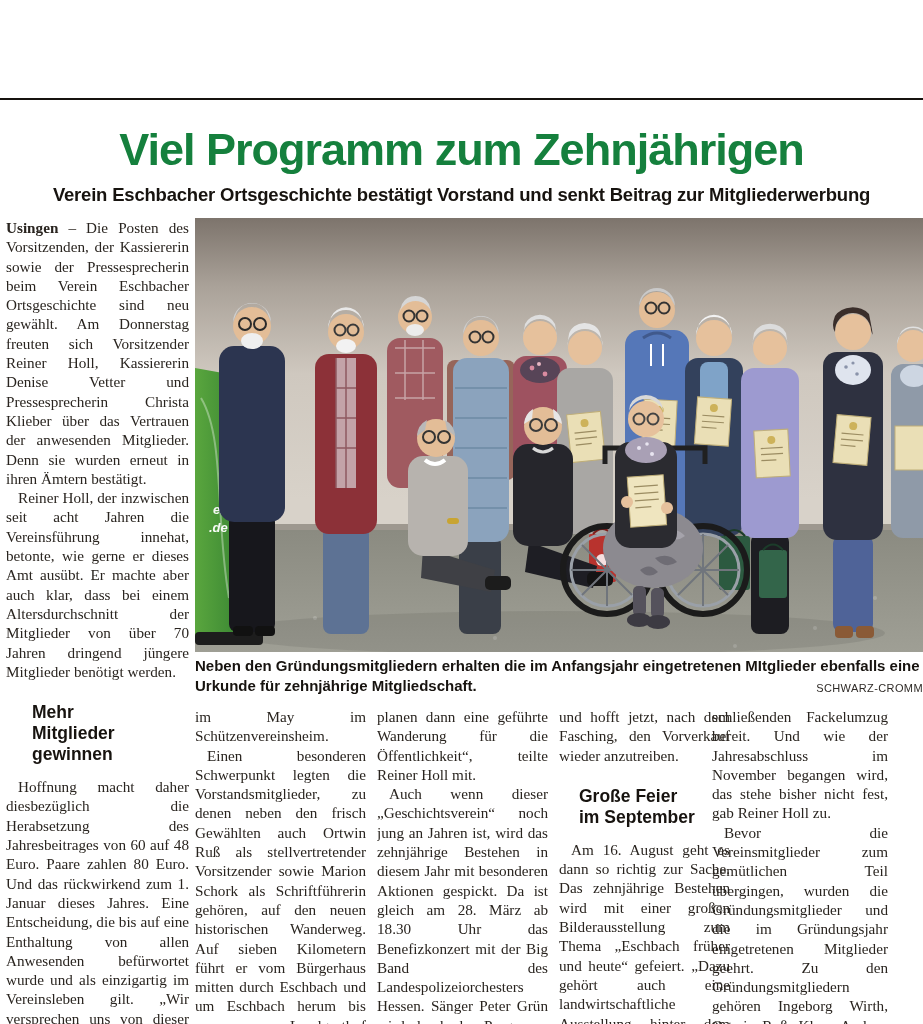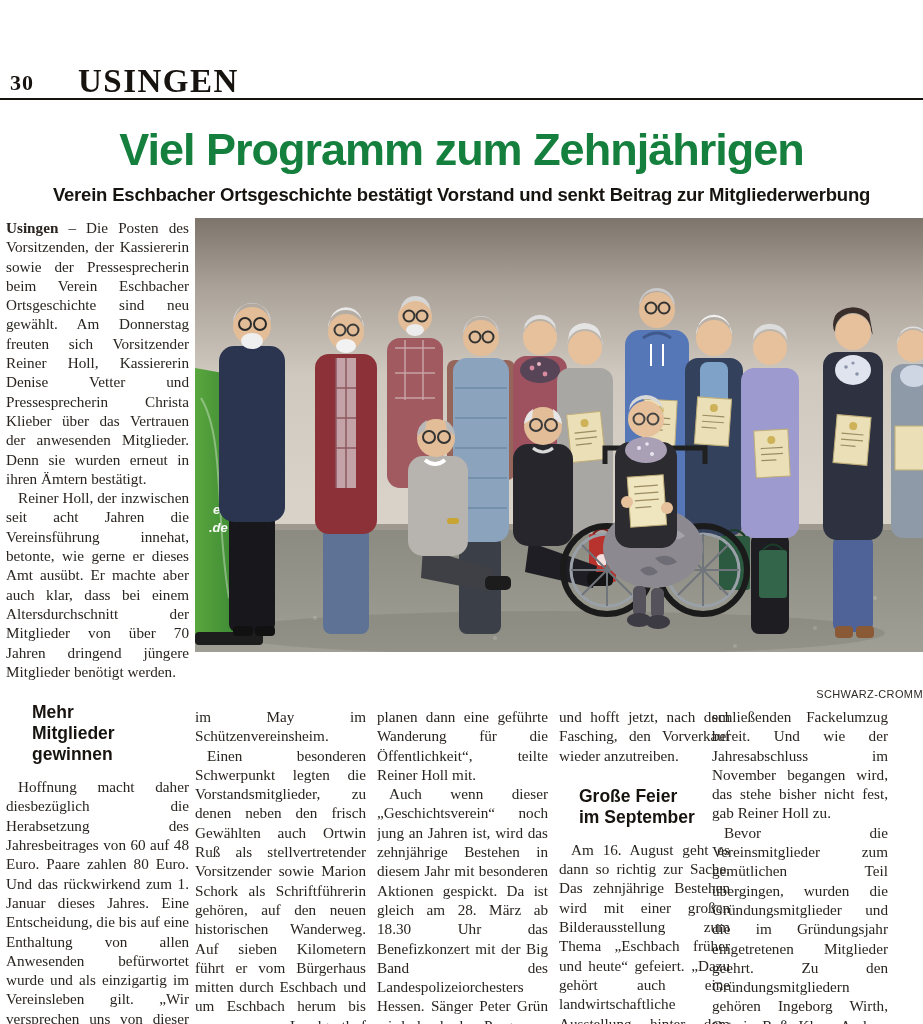--- a/index.html
+++ b/index.html
@@ -56,34 +56,30 @@
     overflow:hidden; background:#cfc8bf;
   }
   .photo-wrap svg { display:block; }
   
   .caption {
     position:absolute; left:195px; top:656px; width:728px; height:44px;
     font-family:"Liberation Sans", sans-serif; font-weight:bold;
     font-size:15px; line-height:20px; color:#17130f; text-align:left;
   }
   .caption-credit {
-    position:absolute; right:0; bottom:0;
+    position:absolute; right:0; bottom:6px;
     font:normal 11px/1 "Liberation Sans", sans-serif;
     letter-spacing:0.4px; color:#2e2a26;
   }
 </style>
 </head>
 <body>
 
 <div class="page">
 
-  <div class="masthead">
-    <div class="page-num">30</div>
-    <div class="section-title">USINGEN</div>
-  </div>
   <div class="masthead-rule"></div>
 
   <div class="headline">Viel Programm zum Zehnjährigen</div>
   <div class="subheadline">Verein Eschbacher Ortsgeschichte bestätigt Vorstand und senkt Beitrag zur Mitgliederwerbung</div>
 
   <div class="news-col col-1">
     <p><span class="lead-in">Usingen</span><span> – Die Posten des Vorsitzenden, der Kassiererin sowie der Pressesprecherin beim Verein Eschbacher Ortsgeschichte sind neu gewählt. Am Donnerstag freuten sich Vorsitzender Reiner Holl, Kassiererin Denise Vetter und Pressesprecherin Christa Klieber über das Vertrauen der anwesenden Mitglieder. Denn sie wurden erneut in ihren Ämtern bestätigt.</span></p>
     <p class="indent">Reiner Holl, der inzwischen seit acht Jahren die Vereinsführung innehat, betonte, wie gerne er dieses Amt ausübt. Er machte aber auch klar, dass bei einem Altersdurchschnitt der Mitglieder von über 70 Jahren dringend jüngere Mitglieder benötigt werden.</p>
     <div class="col-subhead">Mehr Mitglieder gewinnen</div>
     <p class="indent">Hoffnung macht daher diesbezüglich die Herabsetzung des Jahresbeitrages von 60 auf 48 Euro. Paare zahlen 80 Euro. Und das rückwirkend zum 1. Januar dieses Jahres. Eine Entscheidung, die bis auf eine Enthaltung von allen Anwesenden befürwortet wurde und als einzigartig im Vereinsleben gilt. „Wir versprechen uns von dieser Maßnahme, dass wir weitere Mitglieder gewinnen können“, hofft der gesamte Vorstand.</p>
@@ -325,20 +321,21 @@
           <circle cx="472" cy="290" r="6" fill="#e6c19c"></circle>
         <rect x="438" y="368" width="13" height="30" rx="5" fill="#55525c"></rect>
         <rect x="456" y="370" width="13" height="30" rx="5" fill="#55525c"></rect>
         <ellipse cx="444" cy="402" rx="12" ry="7" fill="#3c3a42"></ellipse>
         <ellipse cx="463" cy="404" rx="12" ry="7" fill="#3c3a42"></ellipse>
       </g>
     </svg>
   </div>
 
   <div class="caption">
+    <span>Neben den Gründungsmitgliedern erhalten die im Anfangsjahr eingetretenen MItglieder ebenfalls eine Urkunde für zehnjährige Mitgliedschaft.</span>
     <span class="caption-credit">SCHWARZ-CROMM</span>
   </div>
 
   <div class="news-col col-2">
     <p>im May im Schützenvereinsheim.</p>
     <p class="indent">Einen besonderen Schwerpunkt legten die Vorstandsmitglieder, zu denen neben den frisch Gewählten auch Ortwin Ruß als stellvertretender Vorsitzender sowie Marion Schork als Schriftführerin gehören, auf den neuen historischen Wanderweg. Auf sieben Kilometern führt er vom Bürgerhaus mitten durch Eschbach und um Eschbach herum bis zum Landgasthof Eschbacher Katz. 17 Stationen liegen auf diesem Weg, die historisch erläutert interessante Einblicke geben. Am 5. März trifft sich der Vorstand mit Vertretern der Stadt, um die Statio-</p>
   </div>
 
   <div class="news-col col-3">
     <p>planen dann eine geführte Wanderung für die Öffentlichkeit“, teilte Reiner Holl mit.</p>

